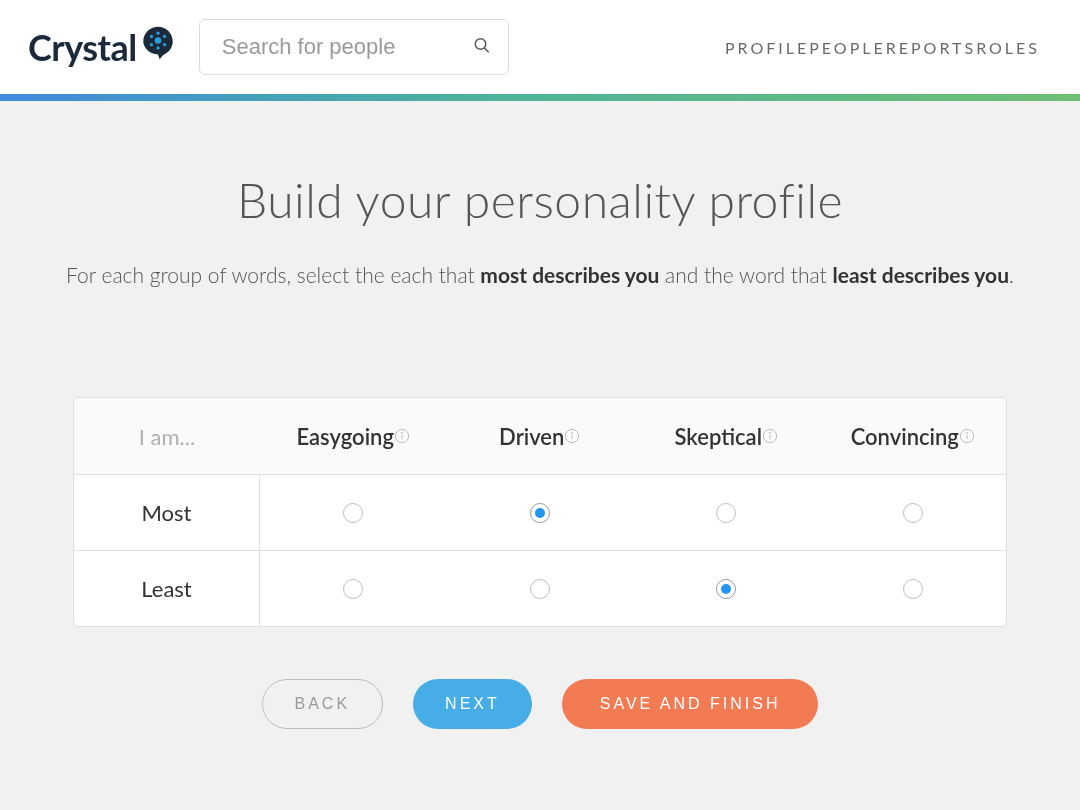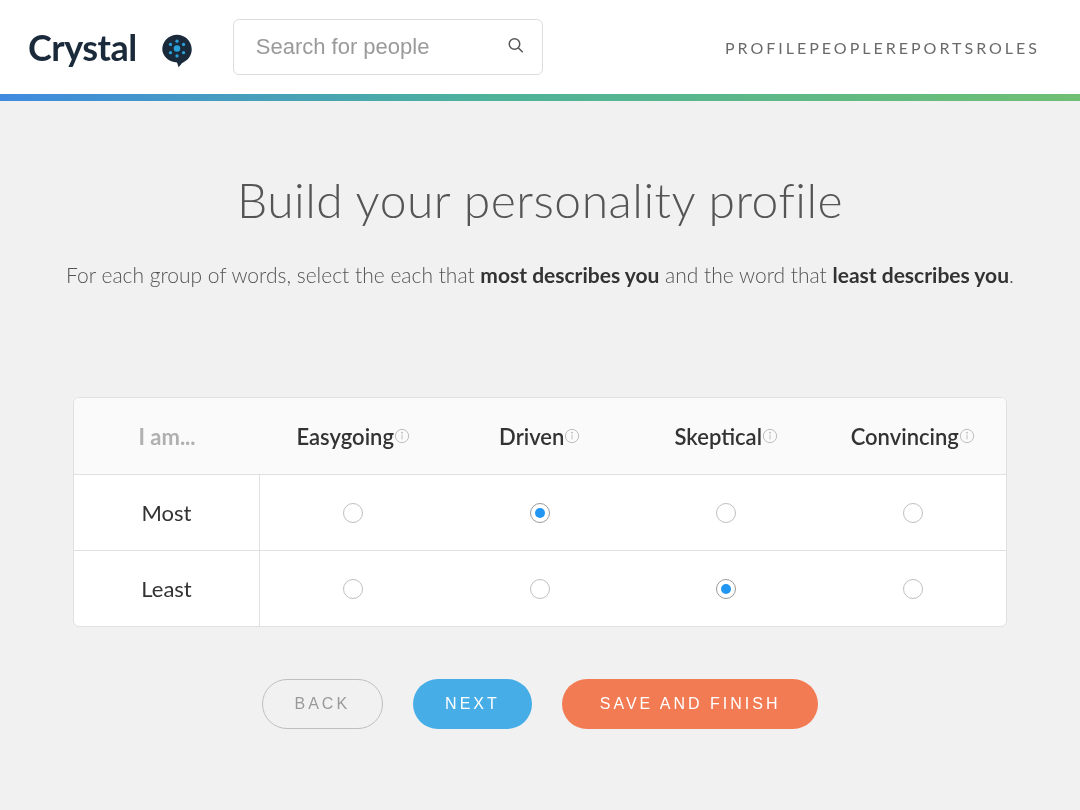--- a/index.html
+++ b/index.html
@@ -9,35 +9,35 @@
   
   .header {
     display: flex;
     align-items: center;
     height: 94px;
     padding: 0 40px 0 28px;
     background: #fff;
   }
   .logo {
     display: flex;
-    align-items: flex-end;
-    gap: 22px;
+    align-items: flex-start;
+    gap: 3px;
   }
   .logo-text {
     font-size: 36px;
     font-weight: 700;
     color: #1a2a3a;
     letter-spacing: -0.5px;
   }
   .logo-mark {
     width: 36px;
     height: 36px;
   }
   .search-wrap {
-    margin-left: 38px;
+    margin-left: 23px;
     position: relative;
   }
   .search-input {
     width: 310px;
     height: 56px;
     border: 1px solid #dcdcdc;
     border-radius: 6px;
     padding: 0 48px 0 22px;
     font-size: 22px;
     color: #444;
@@ -111,21 +111,21 @@
   .hdr { background: #fafafa; }
   .cell {
     display: flex;
     align-items: center;
     justify-content: center;
     height: 100%;
   }
   .hdr .cell.first {
     color: #b0b0b0;
     font-size: 22px;
-    font-weight: 700;
+    font-weight: 400;
   }
   .hdr .cell.trait {
     font-size: 22px;
     font-weight: 600;
     color: #333;
     gap: 0;
   }
   .info-icon {
     display: inline-flex;
     color: #bdbdbd;

